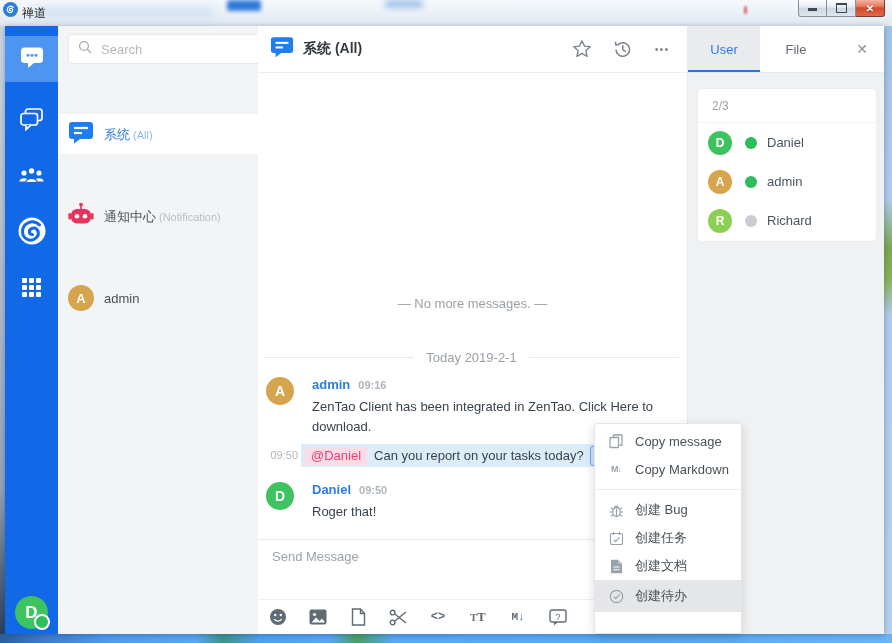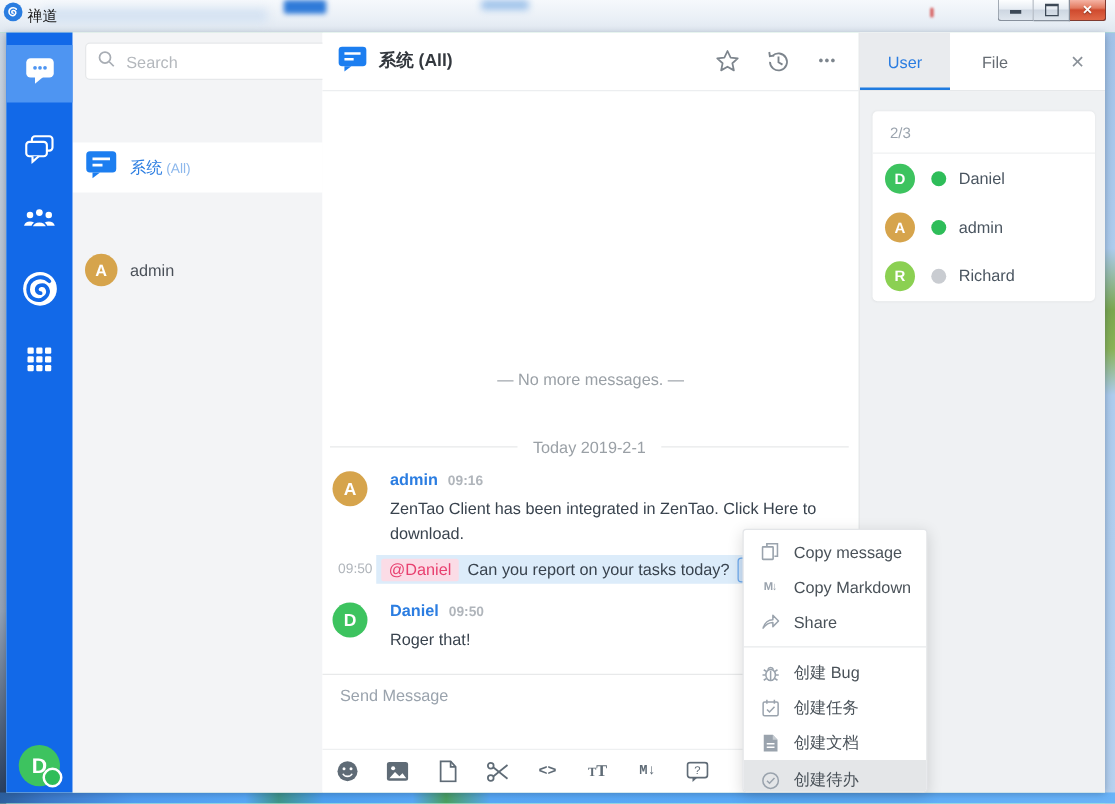--- a/index.html
+++ b/index.html
@@ -1,17 +1,17 @@
 <!DOCTYPE html>
 <html><head>
 <meta charset="utf-8">
 <style>
   html,body{margin:0;padding:0;overflow:hidden;}
   body{width:892px;height:643px;font-family:"Liberation Sans",sans-serif;-webkit-font-smoothing:antialiased;}
-  .desktop{position:relative;width:892px;height:643px;background:#86efac;overflow:hidden;}
+  .desktop{position:relative;width:892px;height:643px;background:#4d7c0f;overflow:hidden;}
 
   
   .edge-left{position:absolute;left:0;top:26px;width:5px;height:617px;
     background:linear-gradient(180deg,#cdd8e4 0%,#b4c0d0 40%,#97a5b8 75%,#5a6c84 88%,#233a5c 100%);}
   .edge-right{position:absolute;right:0;top:26px;width:8px;height:617px;
     background:linear-gradient(180deg,#a3c3e8 0%,#aecdee 28%,#7ba84f 36%,#8ab457 41%,#aecdee 47%,#b6d2f0 100%);}
   .edge-bottom{position:absolute;left:0;bottom:0;width:892px;height:9px;
     background:linear-gradient(90deg,#2c5f9e 0%,#3c78c8 4%,#4f9cf0 12%,#57a7f5 22%,#3f9488 25%,#4da0f0 29%,#57a7f5 37%,#4a9f60 40%,#57a7f5 44%,#5aabf8 72%,#6ab4f8 100%);}
 
   
@@ -243,20 +243,34 @@
           <svg width="26" height="23" viewBox="0 0 26 23">
               <rect x="1" y="1" width="24" height="17" rx="3" fill="#1c7ef0"></rect>
               <path d="M6 18 v4.5 l6 -4.5 z" fill="#1c7ef0"></path>
               <line x1="6" y1="7" x2="20" y2="7" stroke="#fff" stroke-width="2.2"></line>
               <line x1="6" y1="12" x2="14" y2="12" stroke="#fff" stroke-width="2.2"></line>
             </svg>
         </span>
         <span><span class="chat-name">系统</span><span class="chat-suffix">(All)</span></span>
       </div>
       <div class="chat-item">
+        <span>
+          <svg width="26" height="24" viewBox="0 0 26 24" fill="#e8335f">
+              <circle cx="13" cy="2.6" r="1.9"></circle>
+              <rect x="12.2" y="3.6" width="1.6" height="3.4"></rect>
+              <rect x="3" y="7" width="20" height="14.5" rx="6"></rect>
+              <rect x="0.4" y="11" width="2.6" height="6.5" rx="1.3"></rect>
+              <rect x="23" y="11" width="2.6" height="6.5" rx="1.3"></rect>
+              <circle cx="9" cy="14.2" r="2.3" fill="#fff"></circle>
+              <circle cx="17" cy="14.2" r="2.3" fill="#fff"></circle>
+            </svg>
+        </span>
+        <span><span class="chat-name">通知中心</span><span class="chat-suffix">(Notification)</span></span>
+      </div>
+      <div class="chat-item">
         <span class="avatar-sm gold">A</span>
         <span class="chat-name">admin</span>
       </div>
     </div>
 
     <div class="chatcol">
       <div class="chat-header">
         <span>
           <svg width="24" height="22" viewBox="0 0 26 23">
               <rect x="1" y="1" width="24" height="17" rx="3" fill="#1c7ef0"></rect>
@@ -406,28 +420,20 @@
           <svg width="14" height="15" viewBox="0 0 14 15" fill="none" stroke="#9aa3ad" stroke-width="1.3">
               <path d="M4.5 3.5 v-2.5 h8.5 v10 h-2.5"></path>
               <rect x="1" y="3.5" width="8.5" height="10" rx="0.5"></rect>
             </svg>
         </span>
         <span>Copy message</span>
       </div>
       <div class="cm-item">
         <span class="cm-icon cm-md">M↓</span>
         <span>Copy Markdown</span>
-      </div>
-      <div class="cm-item">
-        <span class="cm-icon">
-          <svg width="15" height="14" viewBox="0 0 15 14" fill="none" stroke="#9aa3ad" stroke-width="1.2" stroke-linejoin="round">
-              <path d="M1.5 12.5 C2.6 8 6 5.8 9.3 5.8 V2.2 L13.8 6.8 L9.3 11.3 V7.9 C6.2 7.9 3.6 9.6 1.5 12.5 Z"></path>
-            </svg>
-        </span>
-        <span>Share</span>
       </div>
       <div class="cm-divider"></div>
       <div class="cm-item">
         <span class="cm-icon">
           <svg width="15" height="15" viewBox="0 0 15 15" fill="none" stroke="#9aa3ad" stroke-width="1.2">
               <ellipse cx="7.5" cy="9" rx="3.8" ry="4.4"></ellipse>
               <path d="M5.2 4.8 a2.4 2.4 0 0 1 4.6 0"></path>
               <line x1="7.5" y1="5.6" x2="7.5" y2="13"></line>
               <line x1="1" y1="9" x2="3.6" y2="9"></line>
               <line x1="11.4" y1="9" x2="14" y2="9"></line>

